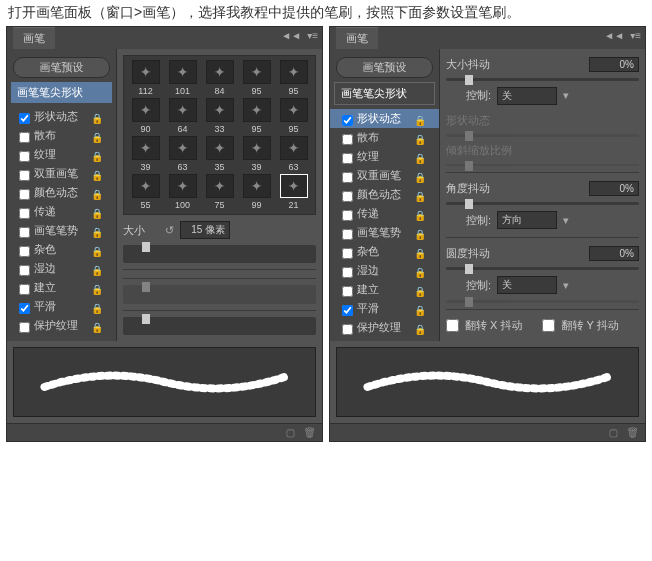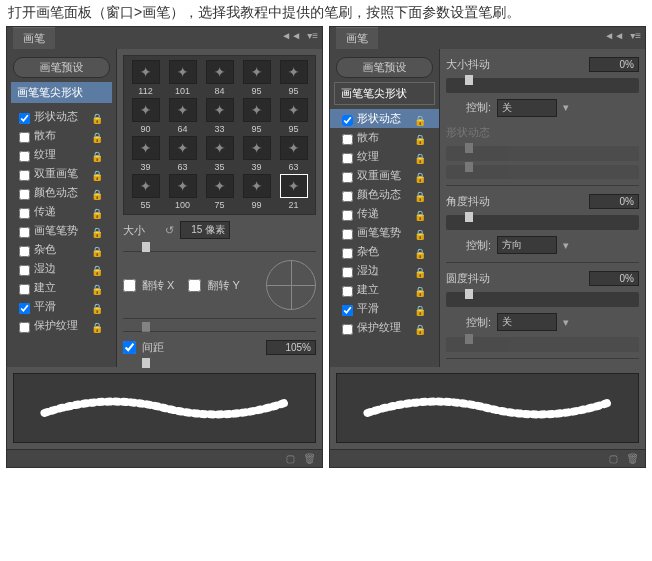--- a/index.html
+++ b/index.html
@@ -207,35 +207,23 @@
               <div>21</div>
             </div>
           </div>
       <div class="row">
         <span class="lbl">大小</span>
         <span class="reset-icon">↺</span>
         <span class="val-box">15 像素</span>
       </div>
       <div class="slider"></div>
       <div class="sep"></div>
-      <div class="row">
-        <input type="checkbox" style="">
-        <span>翻转 X</span>
-        <input type="checkbox" style="margin-left: 8px;">
-        <span>翻转 Y</span>
-        <div class="angle-circle"></div>
-      </div>
       <div class="sep"></div>
       <div class="slider" style="opacity:.4"></div>
       <div class="sep"></div>
-      <div class="row">
-        <input type="checkbox" checked="" style="">
-        <span>间距</span>
-        <span class="val-box" style="margin-left:auto">105%</span>
-      </div>
       <div class="slider"></div>
     </div>
   </div>
   <div class="preview">
     <svg viewBox="0 0 260 40">
           <path d="M10,25 Q70,5 130,20 T250,15" stroke="#fff" stroke-width="8" fill="none" stroke-dasharray="3,5" stroke-linecap="round"></path>
         </svg>
   </div>
   <div class="footer">
     <span>▢</span>
@@ -326,20 +314,23 @@
       <div class="slider"></div>
       <div class="row">
         <span style="margin-left:20px">控制:</span>
         <span class="select">关</span>
             <span style="color:#aaa">▾</span>
       </div>
       <div class="row dim">
             <span>形状动态</span>
           </div>
       <div class="slider" style="opacity:.3"></div>
+      <div class="row dim">
+            <span>倾斜缩放比例</span>
+          </div>
       <div class="slider" style="opacity:.3"></div>
       <div class="sep"></div>
       <div class="row">
         <span>角度抖动</span>
         <span class="val-box" style="margin-left:auto">0%</span>
       </div>
       <div class="slider"></div>
       <div class="row">
         <span style="margin-left:20px">控制:</span>
         <span class="select">方向</span>
@@ -351,20 +342,26 @@
         <span class="val-box" style="margin-left:auto">0%</span>
       </div>
       <div class="slider"></div>
       <div class="row">
         <span style="margin-left:20px">控制:</span>
         <span class="select">关</span>
             <span style="color:#aaa">▾</span>
       </div>
       <div class="slider" style="opacity:.3"></div>
       <div class="sep"></div>
+      <div class="row">
+        <input type="checkbox" style="">
+        <span>翻转 X 抖动</span>
+        <input type="checkbox" style="margin-left: 14px;">
+        <span>翻转 Y 抖动</span>
+      </div>
     </div>
   </div>
   <div class="preview">
     <svg viewBox="0 0 260 40">
           <path d="M10,25 Q70,5 130,20 T250,15" stroke="#fff" stroke-width="8" fill="none" stroke-dasharray="3,5" stroke-linecap="round"></path>
         </svg>
   </div>
   <div class="footer">
     <span>▢</span>
     <span>🗑</span>

